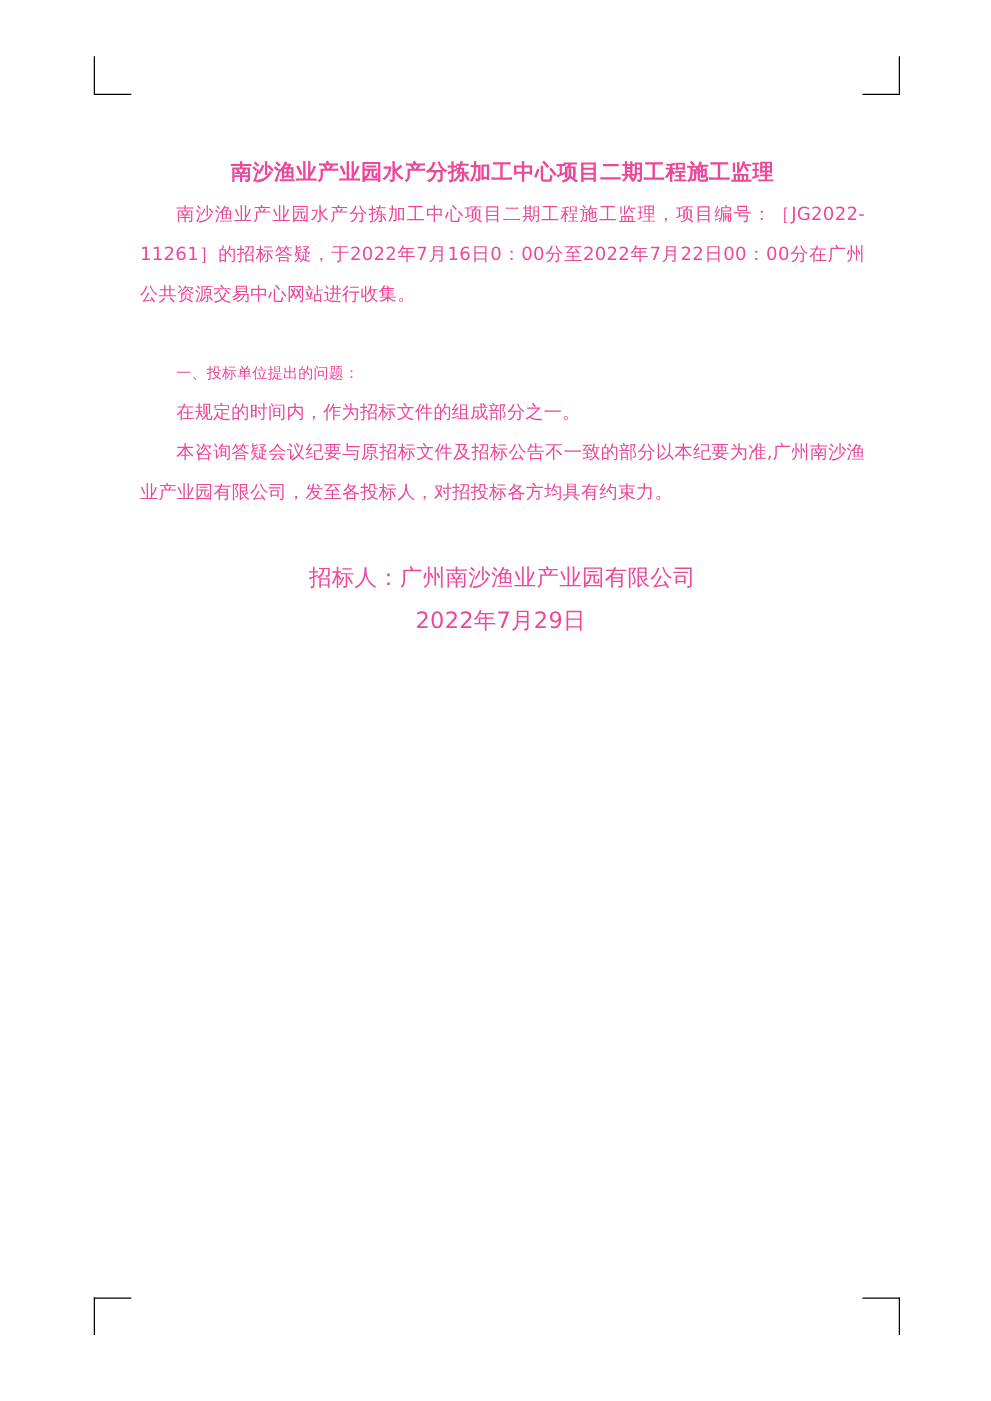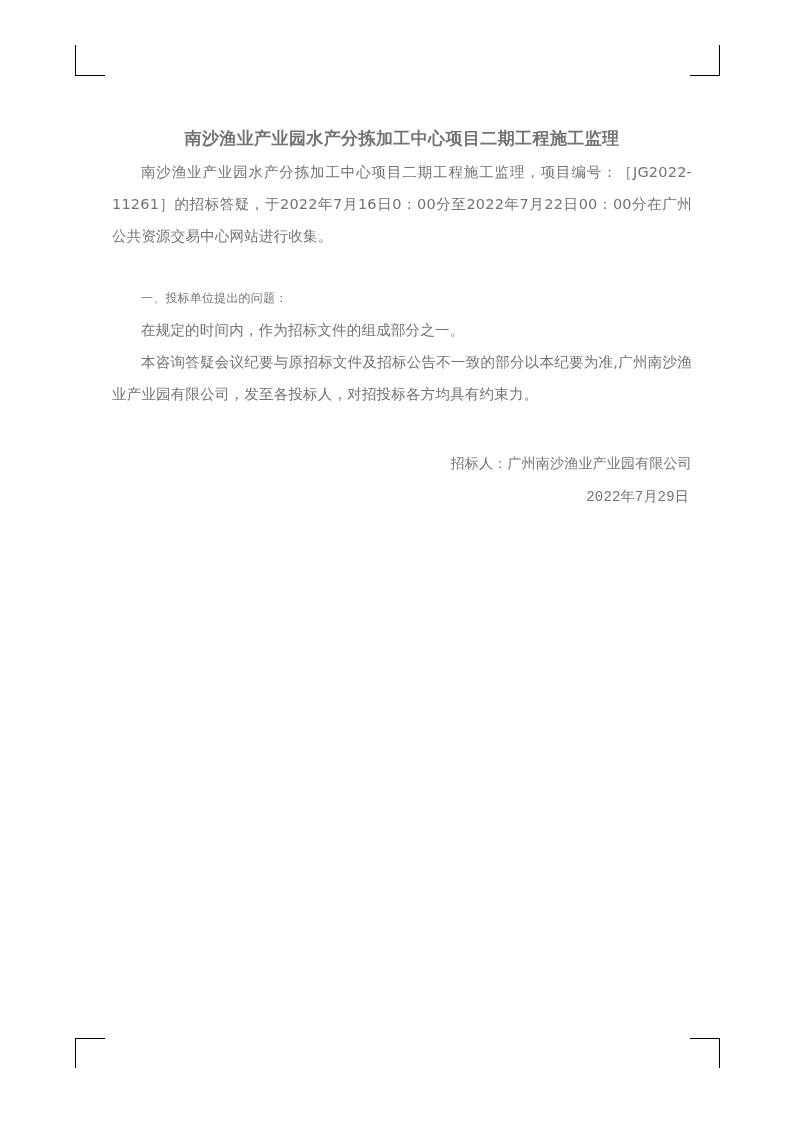--- a/index.html
+++ b/index.html
@@ -8,21 +8,21 @@
     background: #cfcfcf;
   }
   .page {
     position: relative;
     width: 793px;
     height: 1121px;
     background: #ffffff;
     margin: 0 auto;
     overflow: hidden;
     font-family: "DejaVu Sans", "Liberation Sans", sans-serif;
-    color: #737373;
+    color: #ec4899;
   }
 
   
   .crop {
     position: absolute;
     width: 30px;
     height: 30px;
   }
   .crop span {
     position: absolute;
@@ -90,27 +90,27 @@
     text-indent: 29px;
   }
 
   .para-note {
     margin-top: 28px;
     text-indent: 29px;
   }
 
   .signature {
     margin-top: 36px;
-    text-align: right;
-    font-size: 14px;
+    text-align: center;
+    font-size: 18px;
     line-height: 34px;
     letter-spacing: 0.2px;
   }
   .sig-line { display: block; }
-  .sig-date { display: block; padding-right: 3px; font-family: Liberation Mono, monospace; }
+  .sig-date { display: block; padding-right: 3px; }
 </style>
 </head>
 <body>
 
 <div class="page">
 
   <div class="crop tl">
     <span class="h"></span>
       <span class="v"></span>
   </div>

